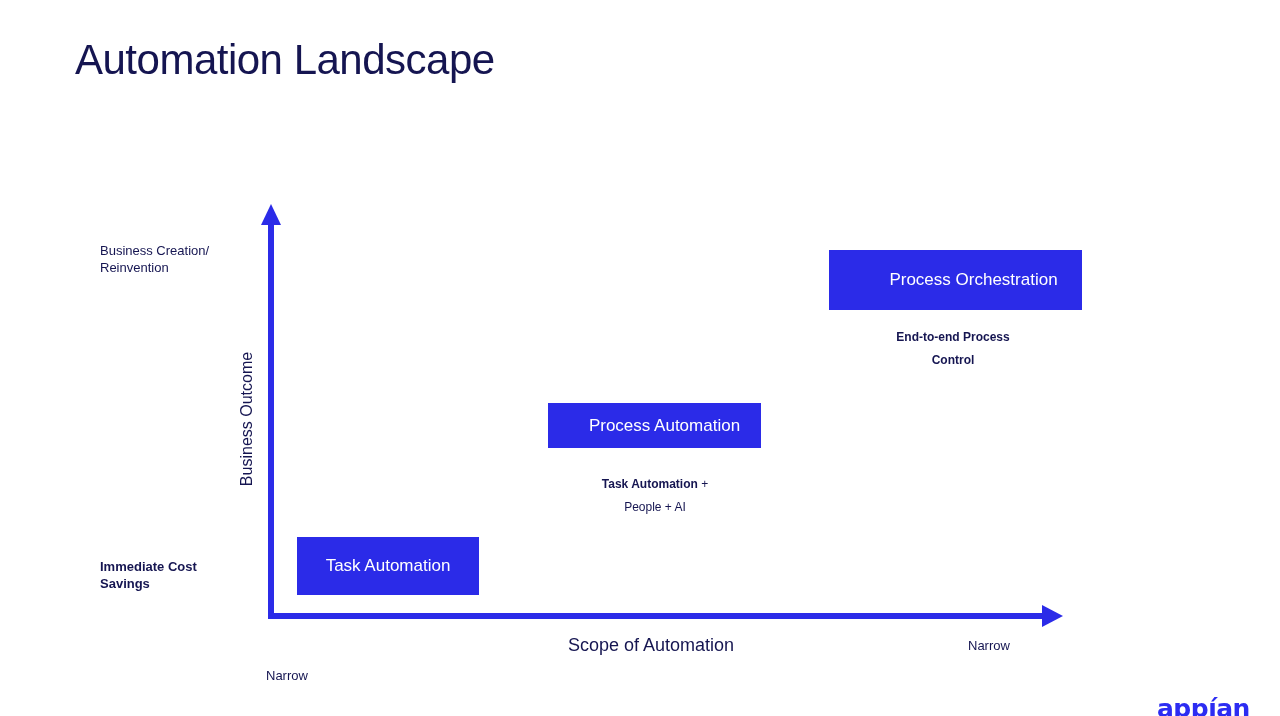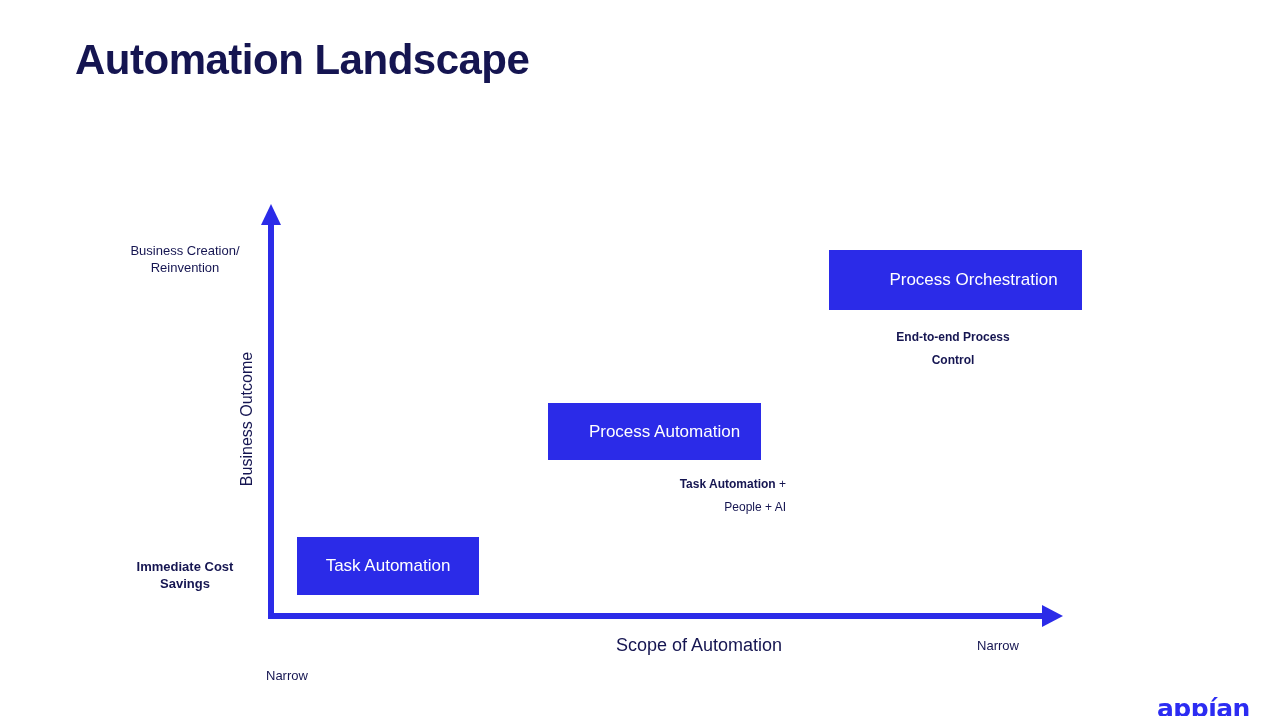--- a/index.html
+++ b/index.html
@@ -11,21 +11,21 @@
     overflow: hidden;
     --accent-blue: #2B2BE8;
     --navy: #151551;
   }
   .pre { white-space: pre-line; }
 
   .slide-title {
     position: absolute;
     left: 75px; top: 36px;
     font-size: 42px;
-    font-weight: bold;
+    font-weight: normal;
     letter-spacing: -0.5px;
     color: var(--navy);
   }
 
   
   .y-axis-line {
     position: absolute;
     left: 268px; top: 222px;
     width: 6px; height: 397px;
     background: var(--accent-blue);
@@ -51,69 +51,69 @@
     border-top: 11px solid transparent;
     border-bottom: 11px solid transparent;
     border-left: 21px solid var(--accent-blue);
   }
 
   
   .axis-small {
     position: absolute;
     font-size: 13px;
     color: var(--navy);
-    text-align: center;
+    text-align: left;
     line-height: 17px;
   }
   .y-top-label   { left: 100px; top: 242px; width: 170px; }
   .y-bottom-label{ left: 100px; top: 558px; width: 170px; font-weight: bold; }
   .x-left-label  { left: 266px; top: 637px; width: 60px;  text-align: left; margin-top: 30px; }
   .x-right-label { left: 968px; top: 637px; width: 60px; }
 
   .y-axis-title {
     position: absolute;
     left: 157px; top: 410px;
     width: 180px;
     text-align: center;
     font-size: 16px;
     color: var(--navy);
     transform: rotate(-90deg);
   }
   .x-axis-title {
     position: absolute;
     left: 520px; top: 635px;
     width: 262px;
-    text-align: right;
+    text-align: center;
     font-size: 18px;
     color: var(--navy);
   }
 
   
   .blue-box {
     position: absolute;
     background: var(--accent-blue);
     color: #ffffff;
     font-size: 17px;
     display: flex;
     align-items: center;
     justify-content: center;
     text-align: center;
   }
   .box-task           { left: 297px; top: 537px; width: 182px; height: 58px; }
-  .box-process-auto   { left: 548px; top: 403px; width: 213px; height: 57px; padding-left: 20px; }
+  .box-process-auto   { left: 548px; top: 403px; width: 213px; height: 45px; padding-left: 20px; }
   .box-process-orch   { left: 829px; top: 250px; width: 253px; height: 60px; padding-left: 36px; }
 
   .box-subtitle {
     position: absolute;
     text-align: center;
     font-size: 12px;
     line-height: 23px;
     color: var(--navy);
   }
-  .subtitle-pa { left: 524px; top: 473px; width: 262px; text-align: right; }
+  .subtitle-pa { left: 524px; top: 473px; width: 262px; }
   .subtitle-po { left: 822px; top: 326px; width: 262px; font-weight: bold; }
   .box-subtitle b { font-weight: bold; }
 
   
   .logo {
     position: absolute;
     left: 1157px; top: 661px;
     font-size: 25px;
     font-weight: bold;
     letter-spacing: -0.5px;

